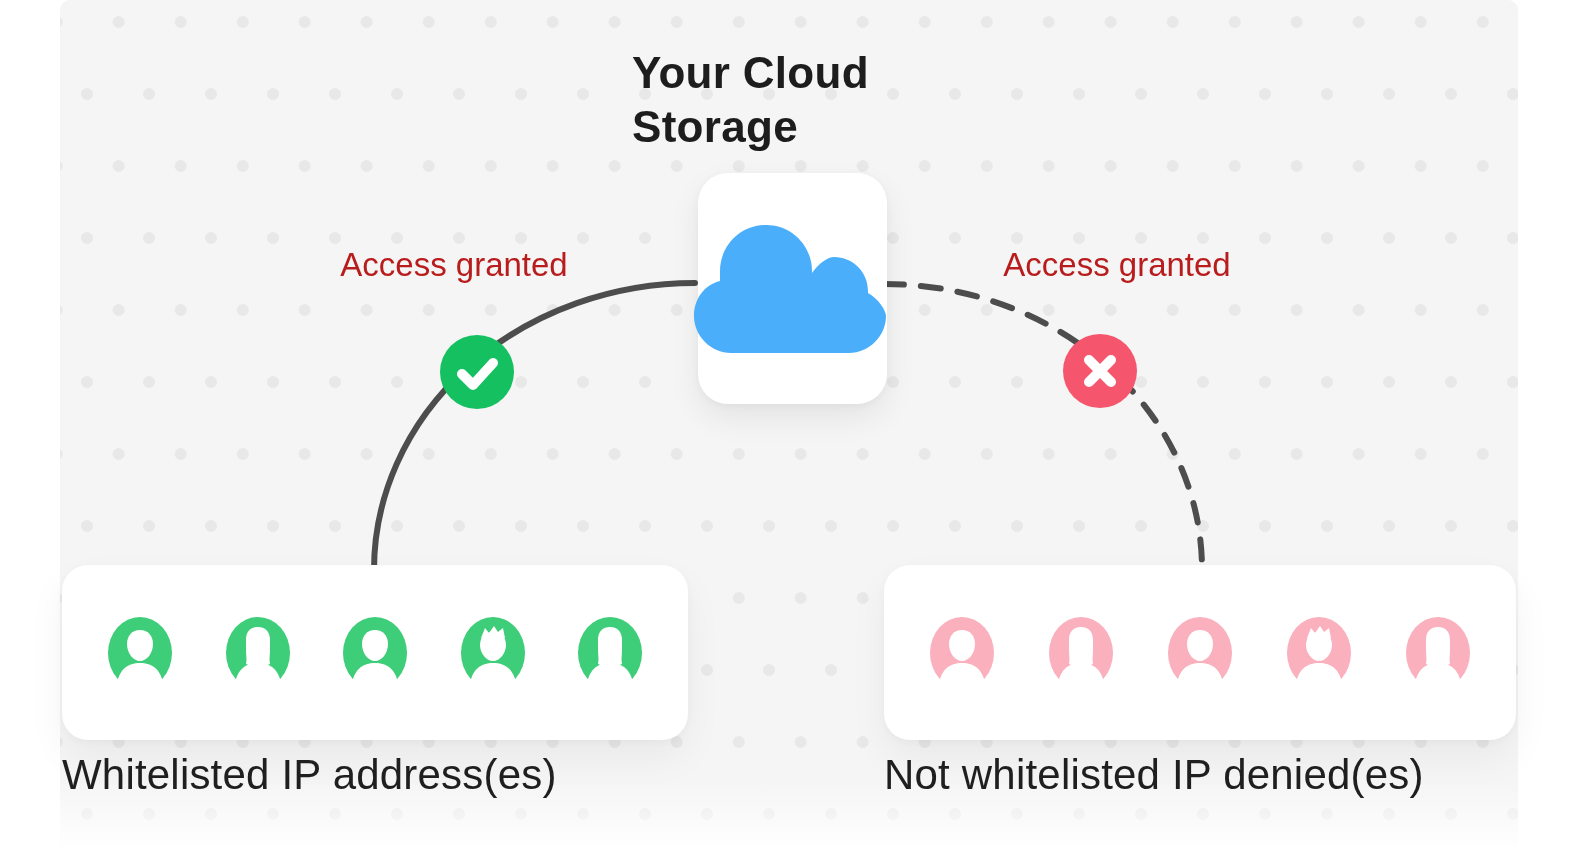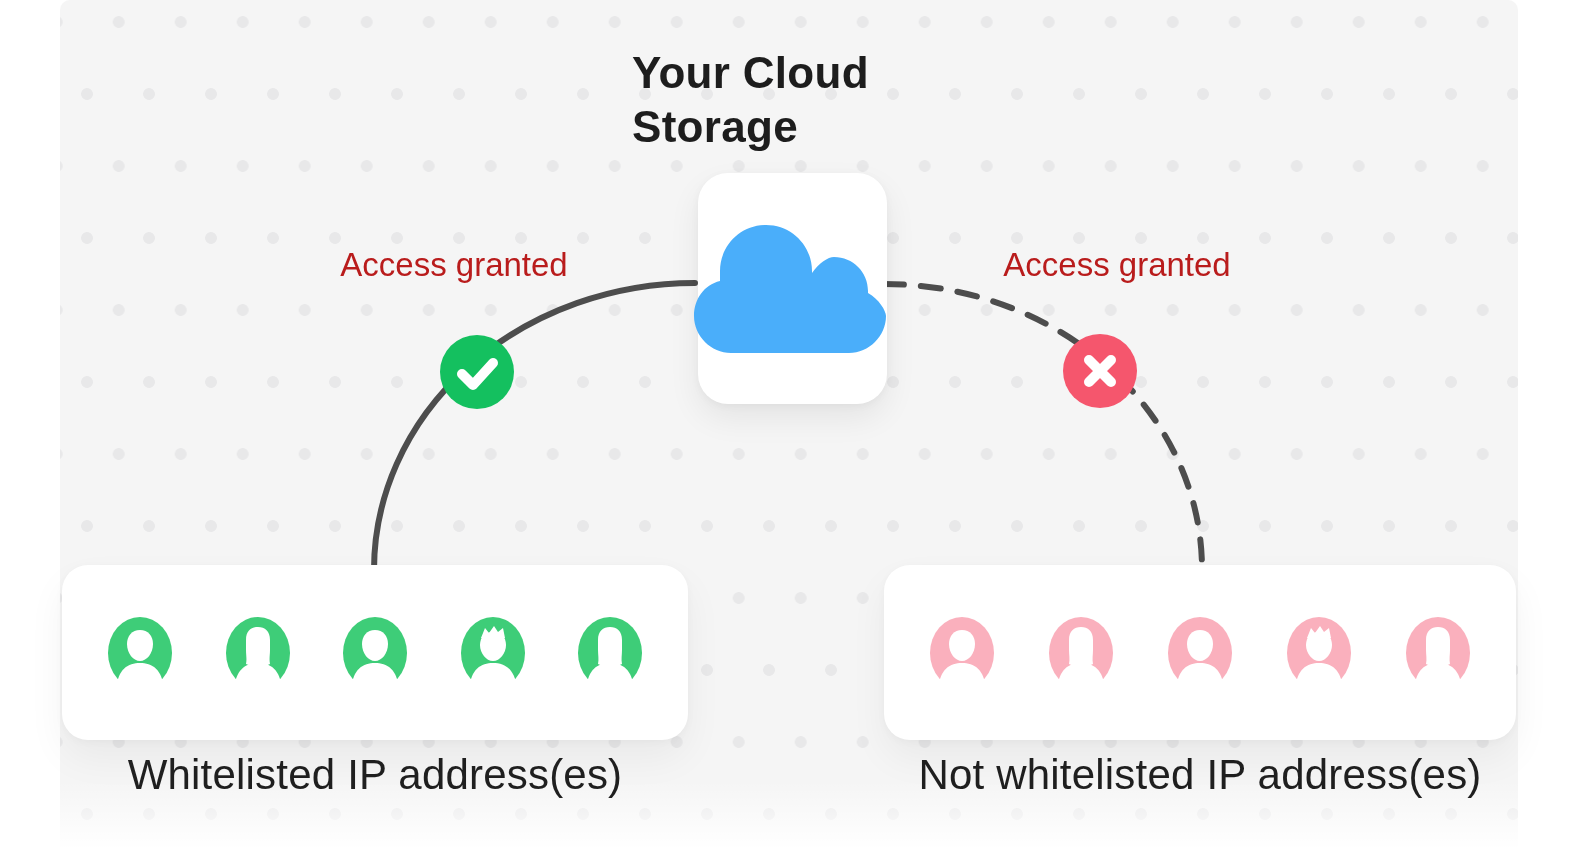--- a/index.html
+++ b/index.html
@@ -61,21 +61,21 @@
     position:absolute;top:565px;height:175px;z-index:3;background:#fff;border-radius:26px;
     box-shadow:0 18px 38px rgba(0,0,0,.05), 0 2px 8px rgba(0,0,0,.03);
     display:flex;align-items:center;justify-content:space-between;
     padding:0 46px;box-sizing:border-box;
   }
   .user-card.whitelisted{left:62px;width:626px;}
   .user-card.not-whitelisted{left:884px;width:632px;}
   .avatar{width:64px;height:72px;display:block;}
 
   .caption{
-    position:absolute;top:751px;z-index:3;text-align:center;
+    position:absolute;top:751px;z-index:3;
     font-size:42px;font-weight:500;color:#1f1f1f;letter-spacing:.2px;
   }
   .caption.whitelisted{left:62px;width:626px;}
   .caption.not-whitelisted{left:884px;width:632px;}
 </style>
 </head>
 <body>
 
 <div class="panel"></div>
 
@@ -156,15 +156,15 @@
         <path d="M8 72 C10 52 20 46 32 46 C44 46 54 52 56 72 Z" fill="#fff"></path>
       </svg></span>
     <span class="avatar"><svg viewBox="0 0 64 72" width="64" height="72">
         <ellipse cx="32" cy="36" rx="32" ry="36" fill="#fab0bd"></ellipse>
         <path d="M20 47 C21 42 20 38 20 33 L20 23 C20 14 25 10 32 10 C39 10 44 14 44 23 L44 33 C44 38 43 42 44 47 C39 50 25 50 20 47 Z" fill="#fff"></path>
         <path d="M8 72 C10 52 20 46 32 46 C44 46 54 52 56 72 Z" fill="#fff"></path>
       </svg></span>
   </div>
 
 <div class="caption whitelisted">Whitelisted IP address(es)</div>
-<div class="caption not-whitelisted">Not whitelisted IP address(es)</div>
+<div class="caption not-whitelisted">Not whitelisted IP denied(es)</div>
 
 <div class="panel-fade"></div>
 
 </body></html>

